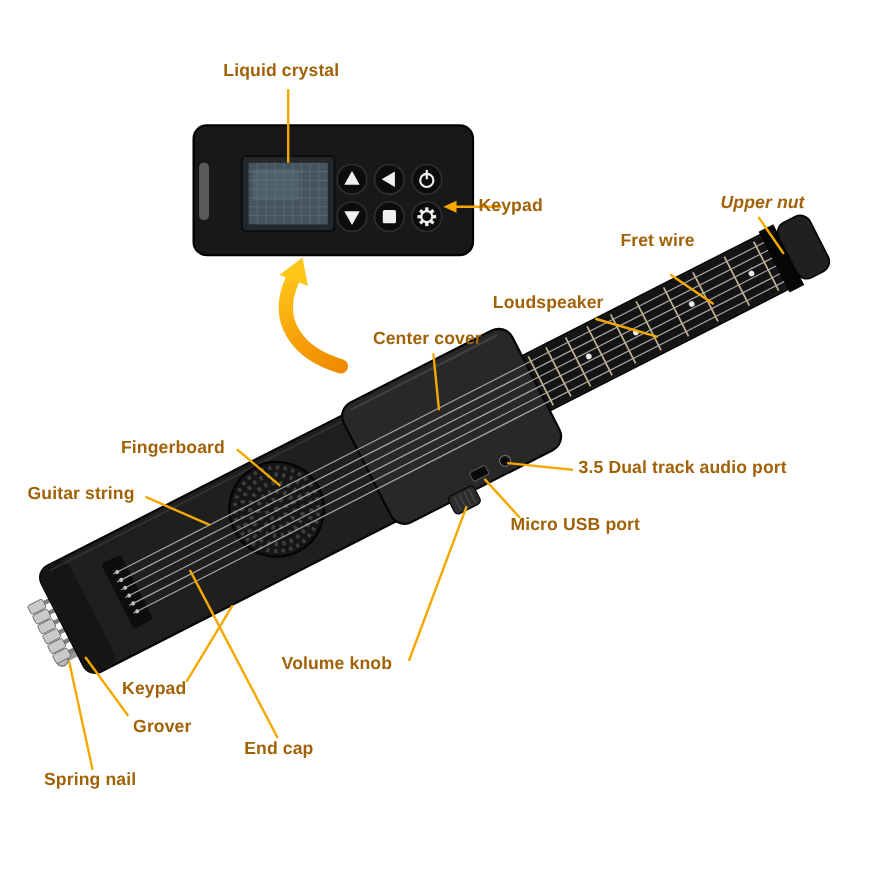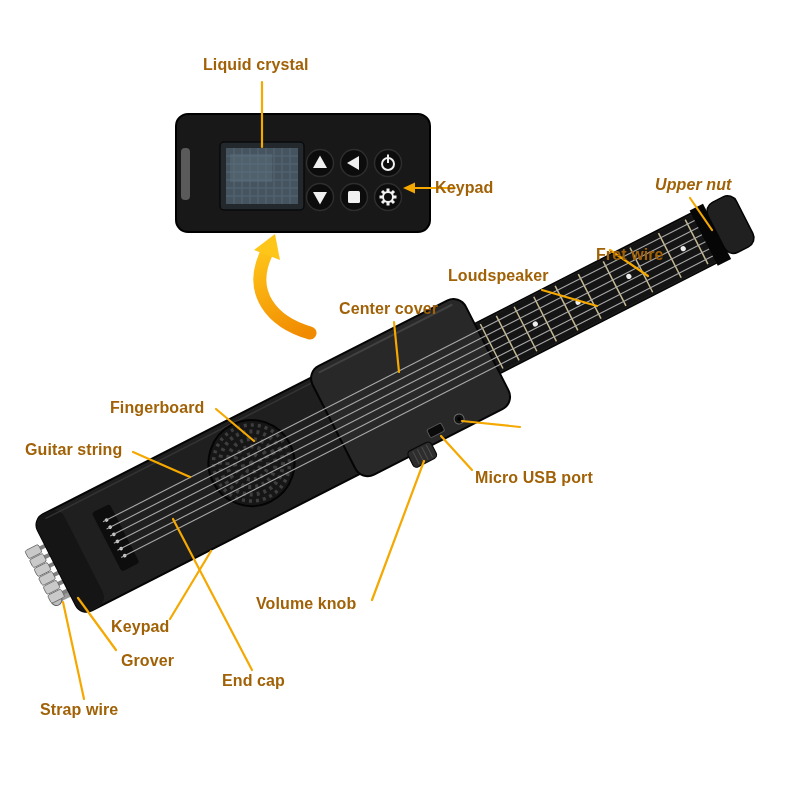--- a/index.html
+++ b/index.html
@@ -205,24 +205,25 @@
       <line x1="116" y1="650" x2="78" y2="598"></line>
       <line x1="252" y1="670" x2="173" y2="519"></line>
       <line x1="84" y1="699" x2="63" y2="602"></line>
     </g>
     <polygon points="403,188 415,182.5 415,193.5" fill="#F5A800"></polygon>
   </svg>
 
   <div class="label" style="left:203px;top:56px;">Liquid crystal</div>
   <div class="label" style="left:435px;top:179px;">Keypad</div>
   <div class="label" style="left:655px;top:176px;font-style:italic;">Upper nut</div>
-  <div class="label" style="left:564px;top:246px;margin-left:32px;">Fret wire</div>
+  <div class="label" style="left:564px;top:211px;">Fret wire</div>
   <div class="label" style="left:448px;top:267px;">Loudspeaker</div>
   <div class="label" style="left:339px;top:300px;">Center cover</div>
-  <div class="label" style="left:475px;top:469px;text-align:right;">Micro USB port</div>
+  <div class="label" style="left:526px;top:417px;">3.5 Dual track audio port</div>
+  <div class="label" style="left:464px;top:469px;text-align:right;">Micro USB port</div>
   <div class="label" style="left:110px;top:399px;">Fingerboard</div>
   <div class="label" style="left:25px;top:441px;">Guitar string</div>
   <div class="label" style="left:256px;top:595px;">Volume knob</div>
   <div class="label" style="left:111px;top:618px;">Keypad</div>
   <div class="label" style="left:121px;top:652px;">Grover</div>
   <div class="label" style="left:222px;top:672px;">End cap</div>
-  <div class="label" style="left:40px;top:701px;">Strap wire</div>
+  <div class="label" style="left:40px;top:701px;">Spring nail</div>
 </div>
 
 </body></html>

